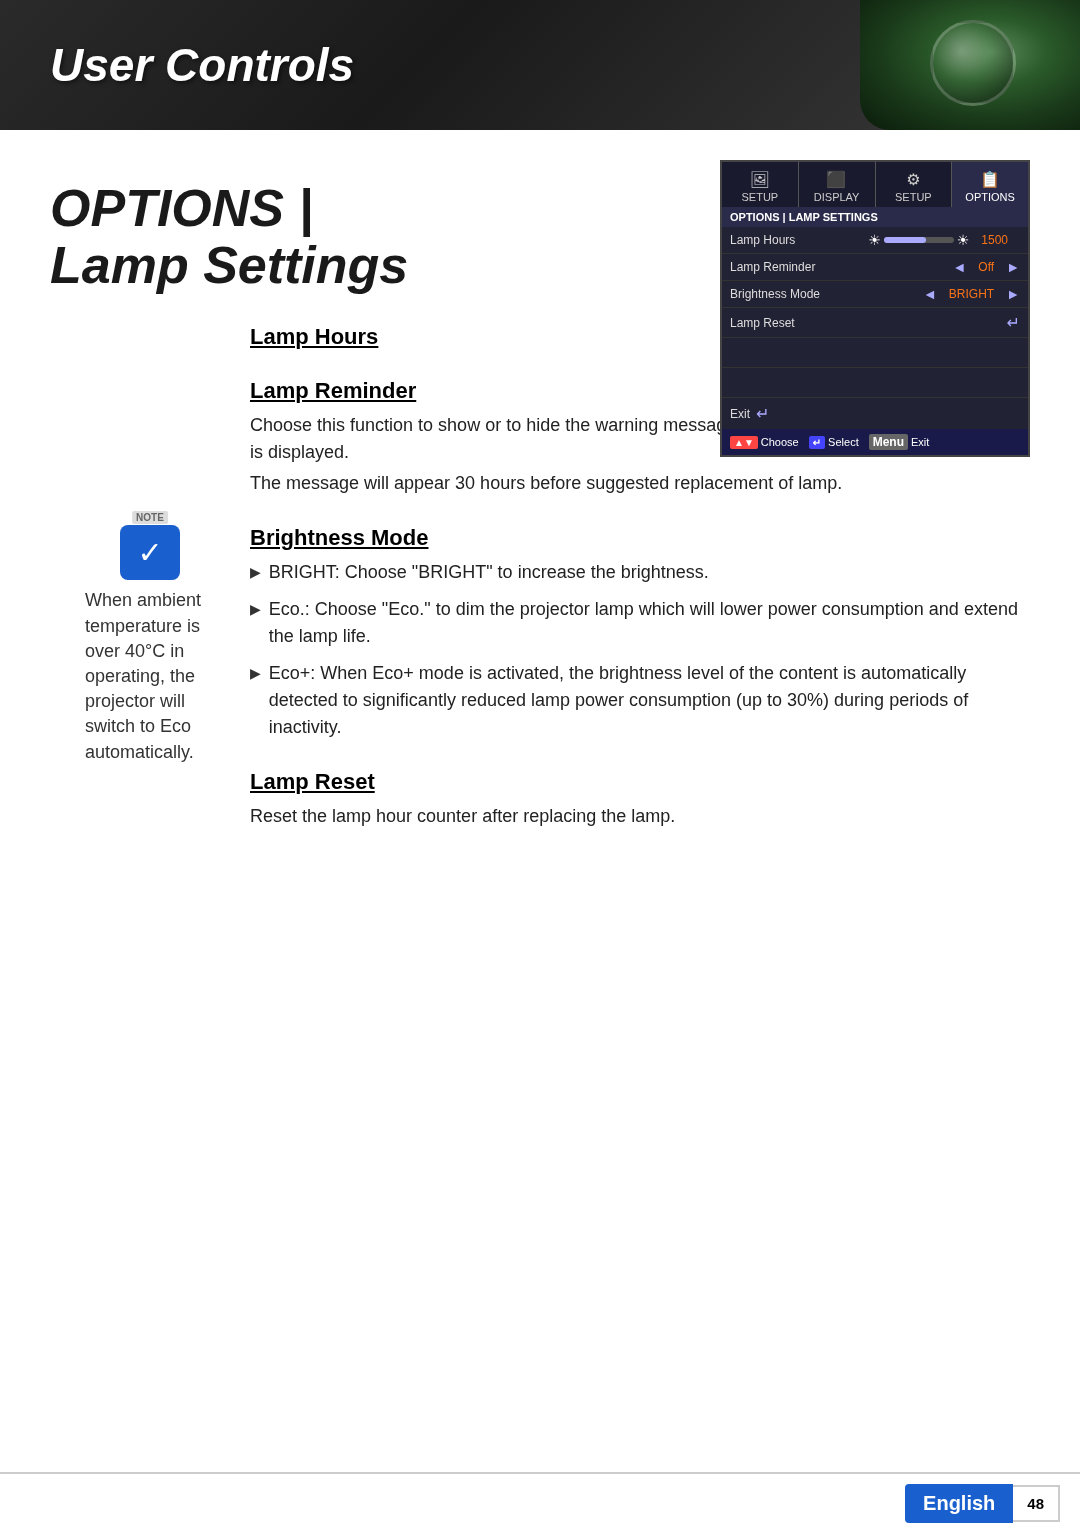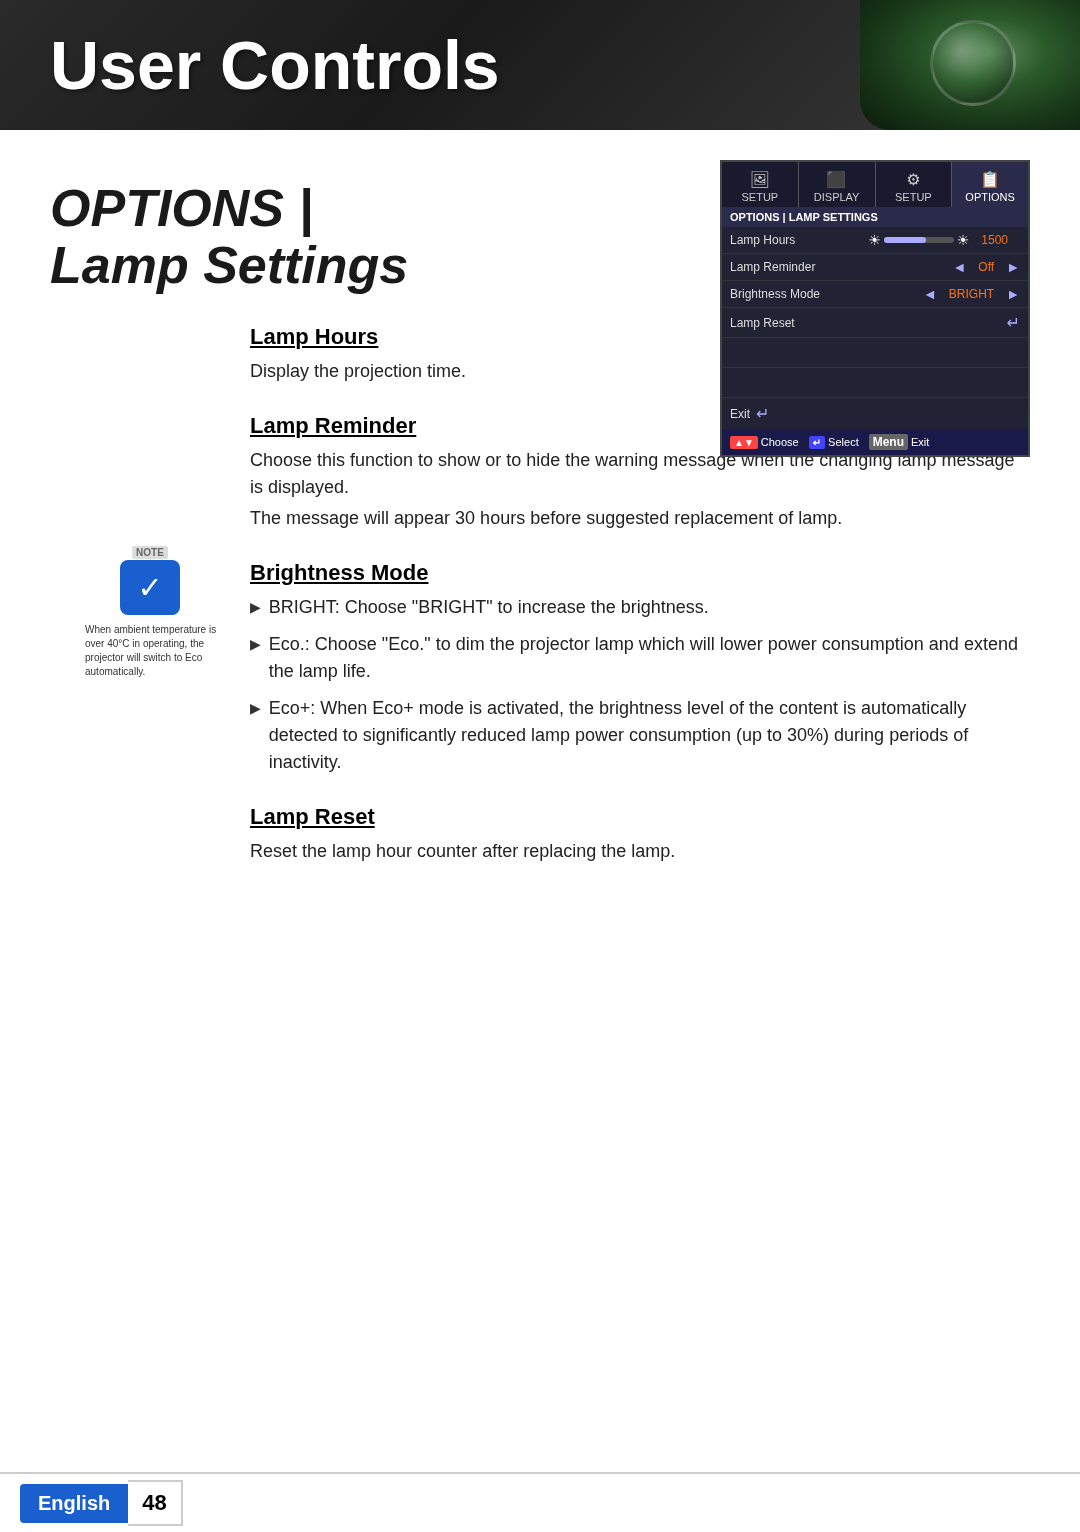--- a/index.html
+++ b/index.html
@@ -16,22 +16,23 @@
     .header {
       position: relative;
       background: linear-gradient(135deg, #2a2a2a 0%, #1a1a1a 40%, #3a3a3a 100%);
       height: 130px;
       display: flex;
       align-items: center;
       padding-left: 50px;
       overflow: hidden;
     }
     .header-title {
-      font-size: 68px;
-      font-weight: bold;
+      font-size: 46px;
+      font-weight: bold;
+      font-style: italic;
       color: #ffffff;
       text-shadow: 2px 2px 4px rgba(0,0,0,0.5);
       z-index: 2;
     }
     .header-lens {
       position: absolute;
       right: 0;
       top: 0;
       width: 220px;
       height: 130px;
@@ -278,52 +279,53 @@
       color: #666;
       background: #ddd;
       padding: 1px 4px;
       border-radius: 2px;
     }
     .note-check {
       color: white;
       font-size: 30px;
     }
     .note-text {
-      font-size: 10px;
+      font-size: 18px;
       color: #333333;
       line-height: 1.4;
       text-align: left;
       padding-left: 5px;
     }
 
     
     .footer {
       position: absolute;
       bottom: 0;
       left: 0;
       right: 0;
       height: 60px;
       background: #ffffff;
       border-top: 2px solid #cccccc;
       display: flex;
       align-items: center;
       padding: 0 20px;
+      justify-content: flex-end;
     }
     .footer-english {
       background: #1a5fce;
       color: white;
       padding: 8px 18px;
       font-size: 20px;
       font-weight: bold;
       border-radius: 4px 0 0 4px;
     }
     .footer-pagenum {
       background: #ffffff;
       color: #000000;
-      font-size: 22px;
+      font-size: 15px;
       font-weight: bold;
       padding: 8px 14px;
       border: 2px solid #cccccc;
       border-left: none;
     }
 
     
     .brightness-section {
       position: relative;
       margin-bottom: 28px;
@@ -421,23 +423,20 @@
     <h2>
       <span>OPTIONS |</span><br>
       <span>Lamp Settings</span>
     </h2>
   </div>
 
   <div class="sections">
 
     <div class="section">
       <div class="section-title">Lamp Hours</div>
-      <div class="section-body">
-        <p>Display the projection time.</p>
-      </div>
     </div>
 
     <div class="section">
       <div class="section-title">Lamp Reminder</div>
       <div class="section-body">
         <p>Choose this function to show or to hide the warning message when the changing lamp message is displayed.</p>
         <p>The message will appear 30 hours before suggested replacement of lamp.</p>
       </div>
     </div>
 

